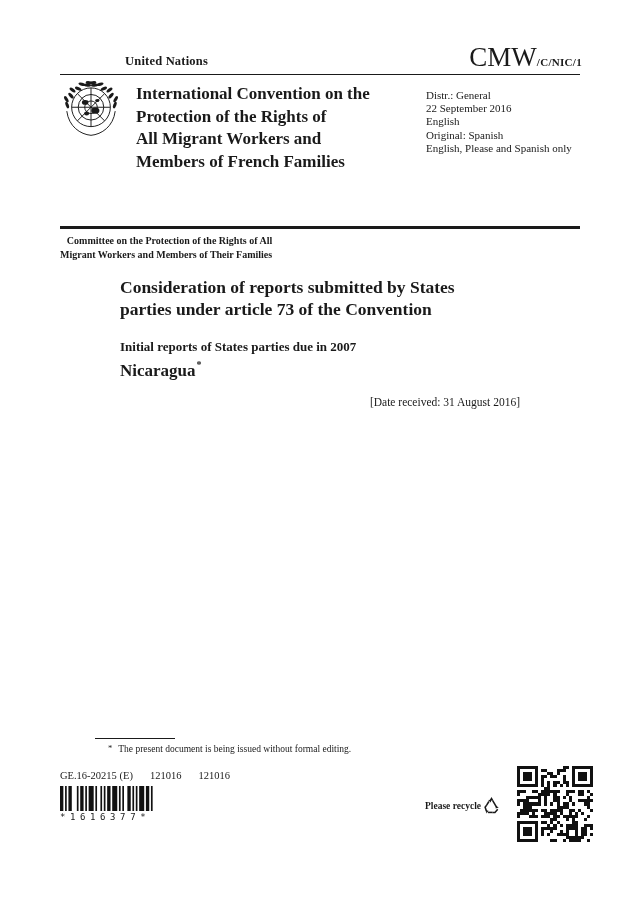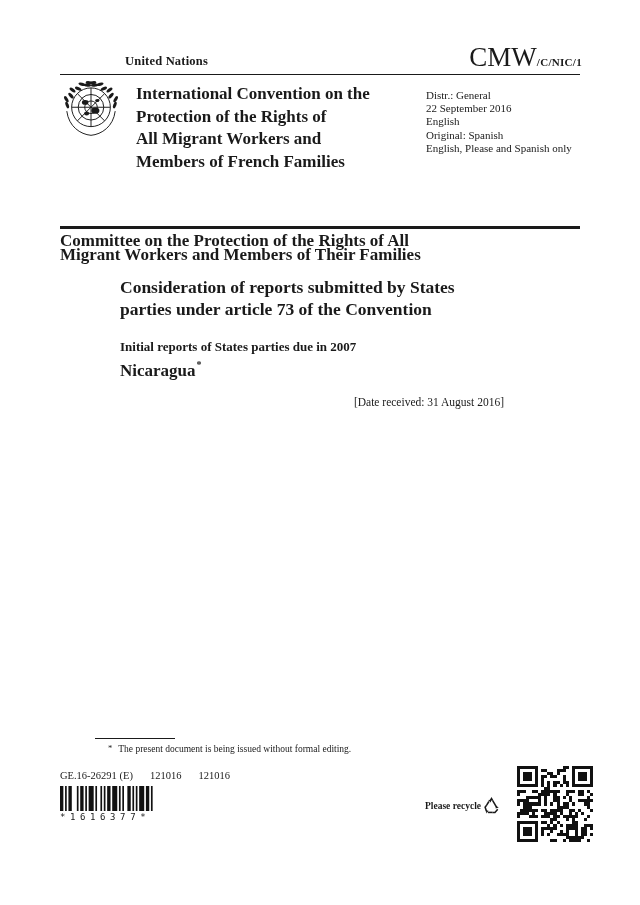--- a/index.html
+++ b/index.html
@@ -18,26 +18,26 @@
   .doc-symbol .suffix { font-size:11px; font-weight:bold; letter-spacing:.3px; }
   .rule-thin  { left:60px; top:74px;  width:520px; height:1px;   background:var(--ink); }
   .rule-thick { left:60px; top:226px; width:520px; height:2.5px; background:var(--ink); }
 
   
   .emblem { left:61px; top:81px; width:60px; height:68px; }
   .conv-title { left:136px; top:83px; font-size:17px; line-height:22.5px; font-weight:bold; }
   .distr { left:426px; top:89px; font-size:11px; line-height:13.2px; }
 
   
-  .committee { left:60px; top:234px; font-size:17px; line-height:13.8px; font-weight:bold; }
+  .committee { left:60px; top:234px; font-size:10px; line-height:13.8px; font-weight:bold;text-align:right; }
   .report-title { left:120px; top:277px; font-size:17.5px; line-height:21.5px; font-weight:bold; }
   .report-subtitle { left:120px; top:339px; font-size:13px; font-weight:bold; }
   .country { left:120px; top:360px; font-size:17px; font-weight:bold; }
   .country sup { font-size:10px; position:relative; top:-1px; left:1px; }
-  .date-received { left:44px; top:396px; width:460px; text-align:right; font-size:11.5px; }
+  .date-received { left:60px; top:396px; width:460px; text-align:right; font-size:11.5px; }
 
   
   .footnote-rule { left:95px; top:738px; width:80px; height:1px; background:var(--ink); }
   .footnote { left:108px; top:744px; font-size:9.5px; }
   .footnote .marker { font-size:8.5px; position:relative; top:-1px; margin-right:6px; }
   .ge-line { left:60px; top:770px; font-size:10.5px; }
   .ge-line .code { margin-left:17px; }
   .barcode { left:60px; top:786px; width:96px; }
   .barcode-text { margin-top:1px; font-family:"DejaVu Sans Mono", monospace; font-size:9px; letter-spacing:4.6px; white-space:nowrap; }
   .recycle { left:425px; top:796px; display:flex; align-items:center; gap:0; }
@@ -121,21 +121,21 @@
 
   <div class="abs report-subtitle">Initial reports of States parties due in 2007</div>
 
   <div class="abs country"><span>Nicaragua</span><sup>*</sup></div>
 
   <div class="abs date-received">[Date received: 31 August 2016]</div>
 
   <div class="abs footnote-rule"></div>
   <div class="abs footnote"><span class="marker">*</span><span>The present document is being issued without formal editing.</span></div>
 
-  <div class="abs ge-line"><span>GE.16-26291 (E)</span><span class="code">121016</span><span class="code">121016</span></div>
+  <div class="abs ge-line"><span>GE.16-20215 (E)</span><span class="code">121016</span><span class="code">121016</span></div>
 
   <div class="abs barcode">
     <svg id="barcode-svg" viewBox="0 0 57 24" width="96" height="25" preserveAspectRatio="none">
         <rect x="0" y="0" width="2" height="24" fill="#111"></rect>
         <rect x="3" y="0" width="1" height="24" fill="#111"></rect>
         <rect x="5" y="0" width="2" height="24" fill="#111"></rect>
         <rect x="10" y="0" width="1" height="24" fill="#111"></rect>
         <rect x="12" y="0" width="2" height="24" fill="#111"></rect>
         <rect x="15" y="0" width="1" height="24" fill="#111"></rect>
         <rect x="17" y="0" width="3" height="24" fill="#111"></rect>

